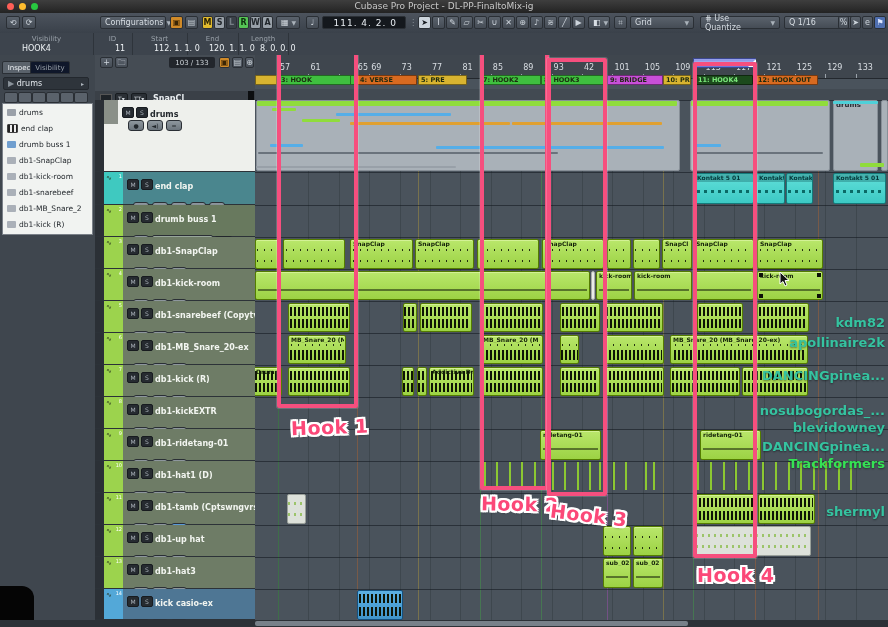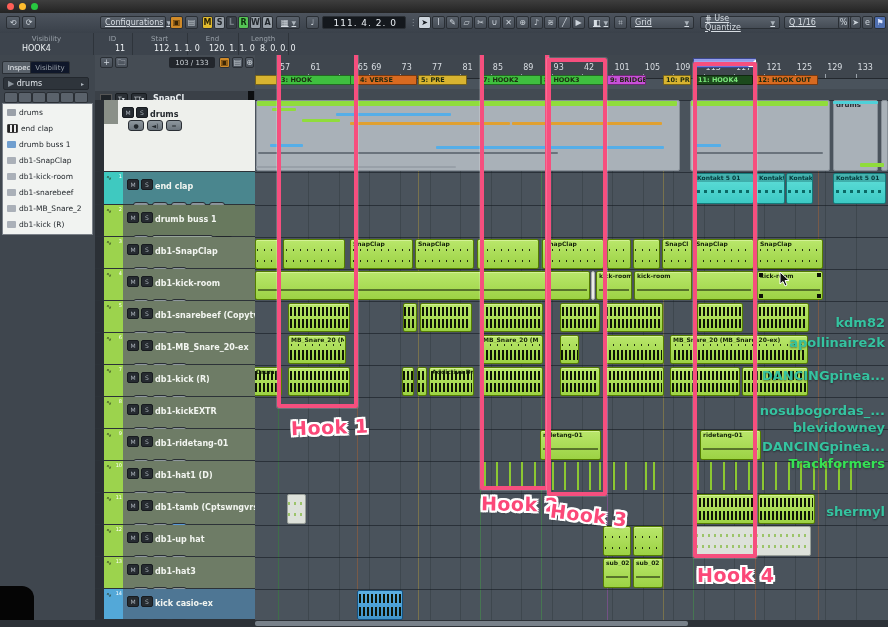--- a/index.html
+++ b/index.html
@@ -8,21 +8,21 @@
   .abs{position:absolute;}
   
   #titlebar{left:0;top:0;width:888px;height:13px;background:linear-gradient(#3e3e3e,#232323);border-bottom:1px solid #111;}
   .light{position:absolute;top:3px;width:7px;height:7px;border-radius:50%;}
   #title-text{position:absolute;left:0;right:0;top:1px;text-align:center;font-size:9px;color:#c6c6c6;}
   
   #toolbar{left:0;top:13px;width:888px;height:20px;background:linear-gradient(#4c535d,#3a414a);border-bottom:1px solid #23282e;}
   .tb{position:absolute;top:3px;height:13px;box-sizing:border-box;display:flex;align-items:center;justify-content:center;
       background:linear-gradient(#5a626c,#454c55);border:1px solid #2a2f35;border-radius:2px;color:#cdd4db;font-size:8px;padding:0 2px;}
   .tb.sel{background:#cdd5dd;color:#14181d;}
-  .tb.dd{justify-content:space-between;padding:0 4px;color:#d7dde3;text-decoration:underline;}
+  .tb.dd{justify-content:space-between;padding:0 4px;color:#d7dde3;}
   .caret{font-size:6px;color:#aab2ba;margin-left:3px;}
   #pos-display{background:#14181d;color:#e8edf2;font-size:9px;letter-spacing:1px;justify-content:flex-end;padding-right:8px;border-radius:2px;}
   
   #infoline{left:0;top:33px;width:888px;height:22px;background:#3d444d;border-bottom:1px solid #272c32;}
   .if-col{position:absolute;top:0;height:22px;border-right:1px solid #2e343b;}
   .if-label{position:absolute;top:2px;left:0;right:0;text-align:center;font-size:7px;color:#99a1a9;}
   .if-value{position:absolute;top:11px;left:4px;font-size:8px;color:#eef2f5;white-space:nowrap;margin-left:18px;}
   
   #inspector{left:0;top:55px;width:95px;height:572px;background:#3f464e;border-right:1px solid #22272d;}
   .insp-tab{position:absolute;top:6px;height:13px;font-size:7px;display:flex;align-items:center;justify-content:center;border:1px solid #2a2f35;border-radius:2px 2px 0 0;box-sizing:border-box;}
@@ -95,20 +95,21 @@
 </style>
 </head>
 <body>
 
 <div class="screen">
 
   <div class="abs" id="titlebar">
     <span class="light" style="left:7px;background:#ff5f57;"></span>
     <span class="light" style="left:19px;background:#febc2e;"></span>
     <span class="light" style="left:31px;background:#28c840;"></span>
+    <span id="title-text">Cubase Pro Project - DL-PP-FinaltoMix-ig</span>
   </div>
 
   <div class="abs" id="toolbar">
     <div class="tb" style="left:6px;width:14px;">⟲</div>
     <div class="tb" style="left:22px;width:14px;">⟳</div>
     <div class="tb dd" style="left:100px;width:66px;">
       <span>Configurations</span>
         <span class="caret">▼</span>
     </div>
     <div class="tb" style="left:170px;width:13px;background:#d08a28;color:#3a2505;">▣</div>
@@ -467,21 +468,21 @@
         <div id="cycle" style="position: absolute; left: 438px; top: 3px; width: 61px; height: 8px; background: linear-gradient(rgb(152, 162, 236), rgb(107, 119, 216)); border: 1px solid rgb(60, 71, 143);"></div>
       </div>
     <div id="marker-lane">
         <div class="mk" style="left: 0px; width: 22px; background: rgb(216, 180, 48); color: rgb(28, 42, 16);"></div>
         <div class="mk" style="left: 23px; width: 86px; background: rgb(63, 191, 63); color: rgb(28, 42, 16);">3: HOOK</div>
         <div class="mk" style="left: 95px; width: 6px; background: rgb(63, 191, 63); color: rgb(28, 42, 16);"></div>
         <div class="mk" style="left: 102px; width: 60px; background: rgb(216, 106, 32); color: rgb(28, 42, 16);">4: VERSE</div>
         <div class="mk" style="left: 163px; width: 49px; background: rgb(216, 180, 48); color: rgb(28, 42, 16);">5: PRE</div>
         <div class="mk" style="left: 225px; width: 61px; background: rgb(63, 191, 63); color: rgb(28, 42, 16);">7: HOOK2</div>
         <div class="mk" style="left: 286px; width: 64px; background: rgb(63, 191, 63); color: rgb(28, 42, 16);">8: HOOK3</div>
-        <div class="mk" style="left: 352px; width: 39px; background: rgb(200, 79, 216); color: rgb(28, 42, 16);">9: BRIDGE</div>
+        <div class="mk" style="left: 352px; width: 56px; background: rgb(200, 79, 216); color: rgb(28, 42, 16);">9: BRIDGE</div>
         <div class="mk" style="left: 408px; width: 28px; background: rgb(216, 180, 48); color: rgb(28, 42, 16);">10: PRE</div>
         <div class="mk" style="left: 440px; width: 58px; background: rgb(28, 74, 28); color: rgb(122, 232, 122);">11: HOOK4</div>
         <div class="mk" style="left: 500px; width: 63px; background: rgb(216, 106, 32); color: rgb(28, 42, 16);">12: HOOK OUT</div>
       </div>
     <div id="grid">
         <div class="gridline" style="left: 23px;"></div>
         <div class="gridline" style="left: 53.4px;"></div>
         <div class="gridline" style="left: 83.8px;"></div>
         <div class="gridline" style="left: 114.2px;"></div>
         <div class="gridline" style="left: 144.6px;"></div>

